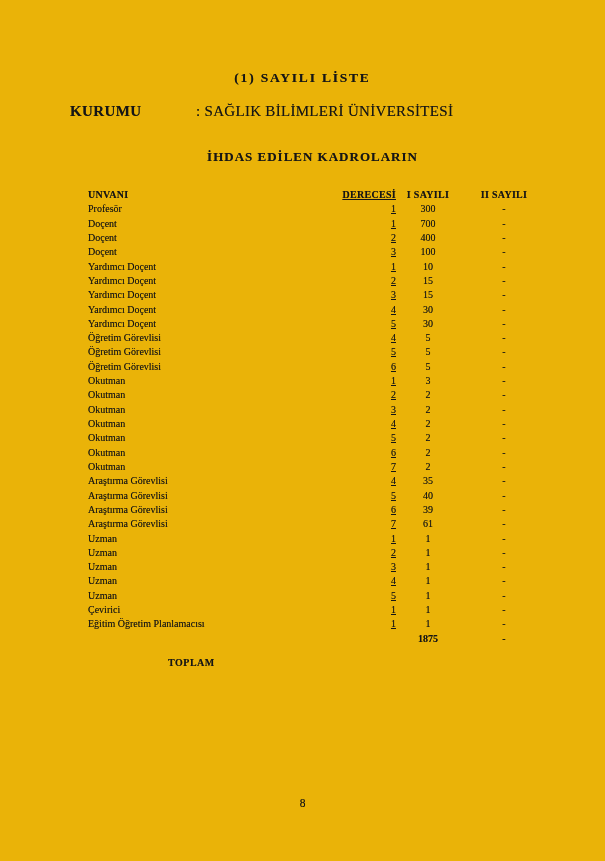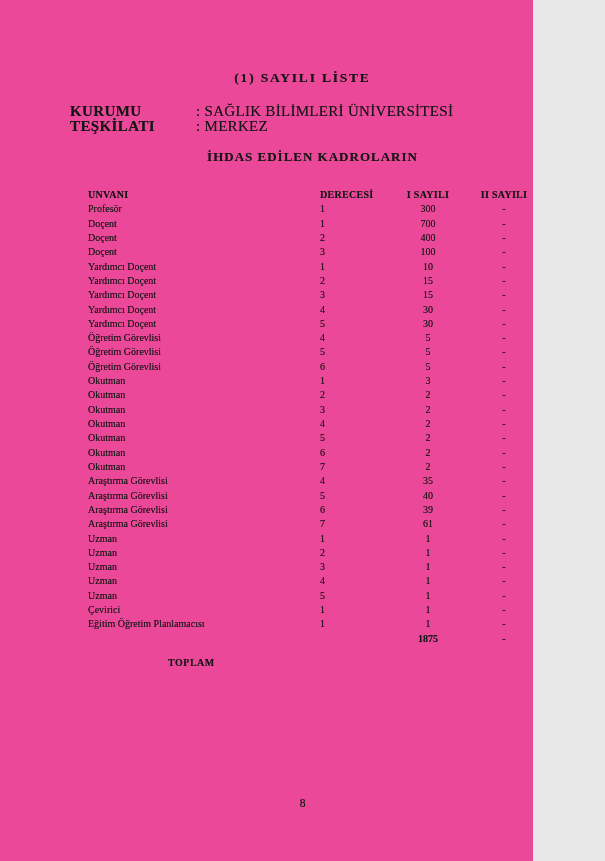--- a/index.html
+++ b/index.html
@@ -4,23 +4,23 @@
 <style>
   * { margin: 0; padding: 0; box-sizing: border-box; }
   html, body { width: 605px; height: 861px; }
   body {
     background: #e8e8e8;
     font-family: "Liberation Serif", "DejaVu Serif", serif;
     color: #161616;
   }
   .page {
     position: relative;
-    width: 533px;
+    width: 605px;
     height: 861px;
-    background: #ec4899;
+    background: #eab308;
     overflow: hidden;
     text-shadow: 0 0 0.4px rgba(20,20,20,0.55); 
   }
   .doc-title {
     position: absolute;
     top: 70px;
     left: 0;
     width: 605px;
     text-align: center;
     font-weight: bold;
@@ -49,21 +49,21 @@
     position: absolute;
     top: 188px;
     left: 88px;
     width: 460px;
     font-size: 10px;
   }
   .trow { display: flex; height: 14.32px; line-height: 14.32px; }
   .thead-row { font-weight: bold; letter-spacing: 0.3px; }
   .tcell { display: block; }
   .col0 { width: 232px; text-align: left; }
-  .col1 { width: 76px;  text-align: left; }
+  .col1 { width: 76px;  text-align: right; text-decoration: underline; }
   .col2 { width: 64px;  text-align: center; }
   .col3 { width: 88px;  text-align: center; }
   .total-row { font-weight: bold; height: 14.32px; line-height: 14.32px; display: flex; }
   .total-row .col0 { padding-left: 80px; letter-spacing: 0.5px; margin-top: 24px; }
   .page-number {
     position: absolute;
     top: 797px;
     left: 0;
     width: 605px;
     text-align: center;
@@ -74,24 +74,20 @@
 <body>
 
 <div class="page">
 
   <div class="doc-title">(1) SAYILI LİSTE</div>
 
   <div class="info-block">
     <div class="info-row">
       <span class="info-label">KURUMU</span>
       <span class="info-value">: SAĞLIK BİLİMLERİ ÜNİVERSİTESİ</span>
-    </div>
-    <div class="info-row">
-      <span class="info-label">TEŞKİLATI</span>
-      <span class="info-value">: MERKEZ</span>
     </div>
   </div>
 
   <div class="section-title">İHDAS EDİLEN KADROLARIN</div>
 
   <div class="table">
     <div class="trow thead-row">
       <span class="tcell col0">UNVANI</span>
       <span class="tcell col1">DERECESİ</span>
       <span class="tcell col2">I SAYILI</span>

